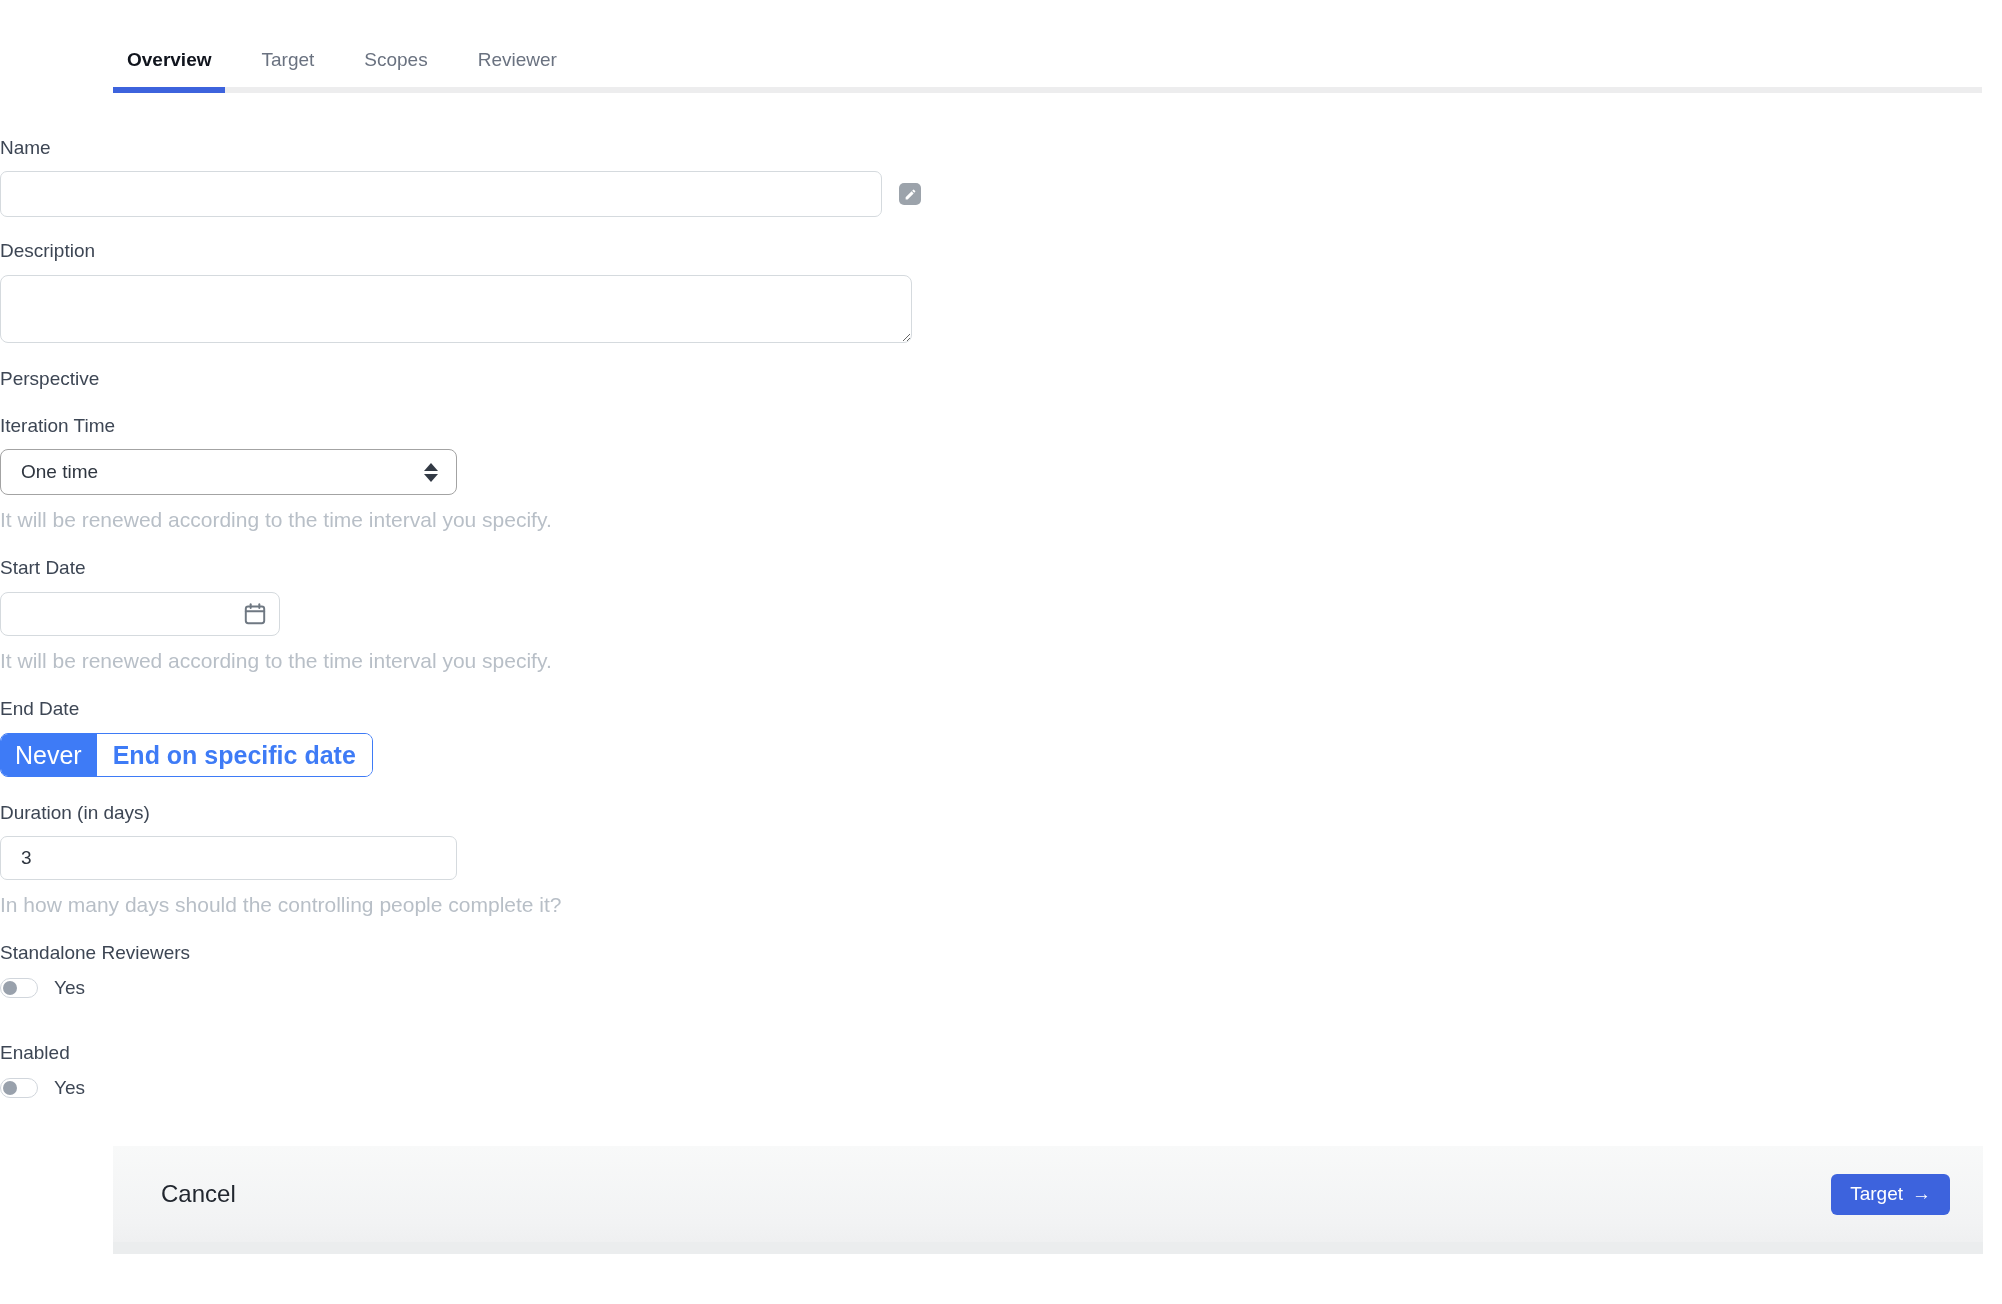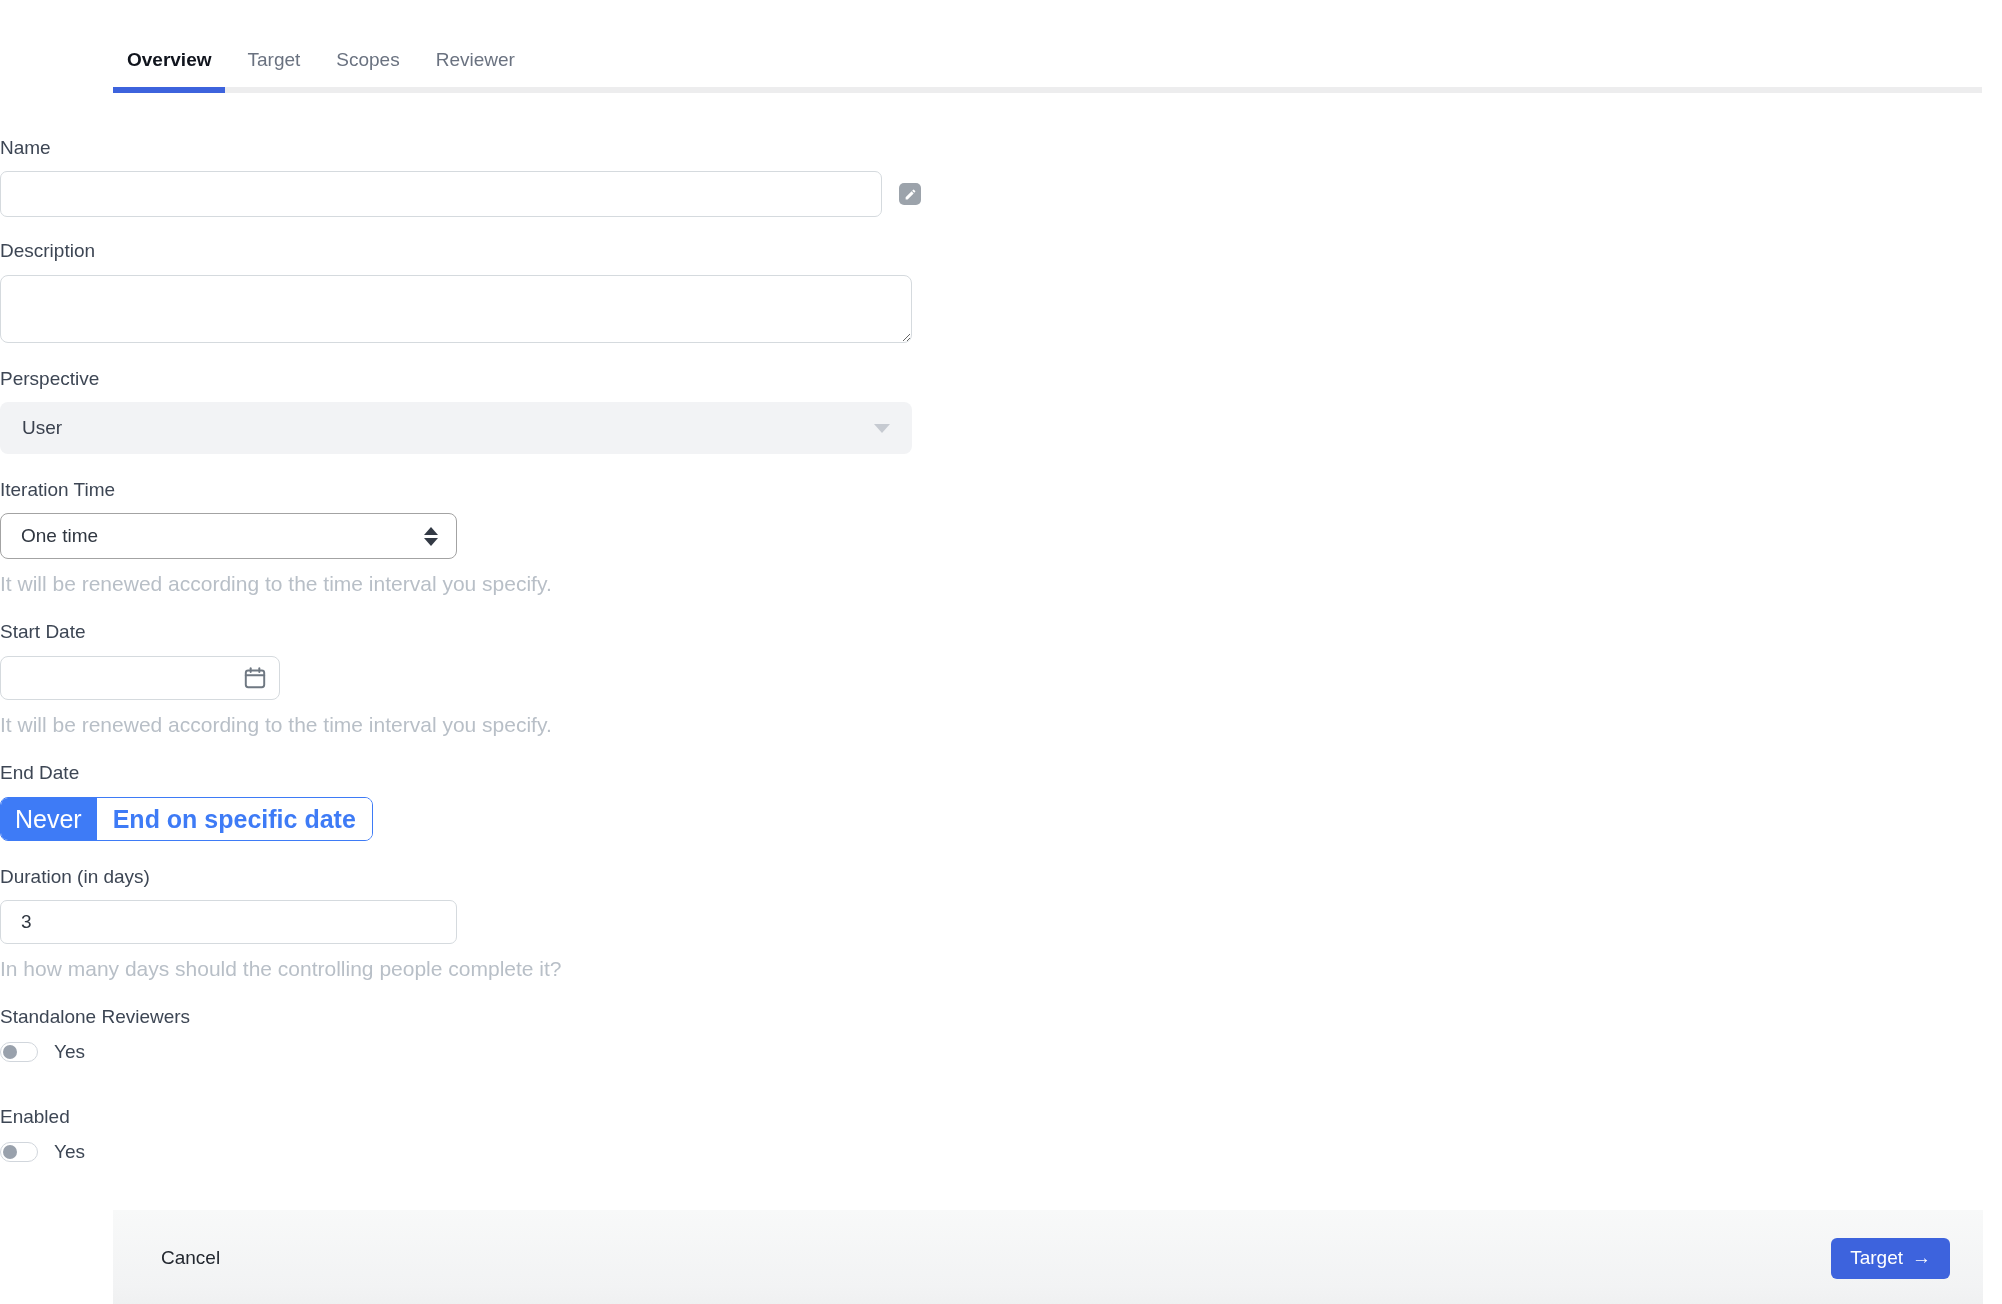--- a/index.html
+++ b/index.html
@@ -1,20 +1,20 @@
 <!DOCTYPE html>
 <html><head>
 <meta charset="utf-8">
 <style>
   * { margin:0; padding:0; box-sizing:border-box; }
   html,body { width:2002px; height:1304px; background:#ffffff; overflow:hidden;
               font-family:"Liberation Sans", sans-serif; }
 
   
-  .tabs { display:flex; align-items:flex-end; height:87px; padding-left:113px; gap:8px; }
+  .tabs { display:flex; align-items:flex-end; height:87px; padding-left:113px; gap:22px; }
   .tab { padding:0 14px 16px; font-size:19px; color:#6a7280; cursor:pointer; }
   .tab.active { color:#10141d; font-weight:600; }
   .tabline { position:relative; margin-left:113px; width:1869px; height:6px; background:#ededee; }
   .tabline .active-seg { position:absolute; left:0; top:0; height:6px; width:112px; background:#3d63dd; }
 
   
   .form { }
   .field-label { font-size:19px; color:#3d4654; height:22px; line-height:22px; }
   .helper { font-size:21px; color:#b8bfc7; height:22px; line-height:22px; }
 
@@ -61,21 +61,21 @@
   .toggle { width:38px; height:20px; border:1px solid #d1d6dc; border-radius:12px; background:#fff;
         position:relative; cursor:pointer; }
   .toggle .knob { position:absolute; left:2px; top:2px; width:14px; height:14px; border-radius:50%;
         background:#99a1ac; }
   .toggle-label { margin-left:16px; font-size:19px; color:#3d4654; }
 
   
   .footer { margin-left:113px; margin-top:45px; width:1870px; height:96px;
         background:linear-gradient(180deg,#f8f9f9 0%,#f2f3f4 80%,#eff0f1 100%);
         display:flex; align-items:center; justify-content:space-between; padding:0 33px 0 48px; }
-  .cancel { font-size:19px; font-weight:500; color:#22272f; background:none; border:none; cursor:pointer;
+  .cancel { font-size:24px; font-weight:500; color:#22272f; background:none; border:none; cursor:pointer;
         font-family:"Liberation Sans", sans-serif; }
   .next-btn { background:#3d63dd; color:#fff; border:none; border-radius:6px; height:41px;
         padding:0 19px; font-size:19px; font-family:"Liberation Sans", sans-serif;
         display:flex; align-items:center; gap:9px; cursor:pointer; }
   .bottom-strip { margin-left:113px; width:1870px; height:12px; background:#ebedee; }
 
   .mt44{margin-top:44px} .mt23{margin-top:23px} .mt13{margin-top:13px} .mt25{margin-top:25px}
   .mt14{margin-top:14px} .mt26{margin-top:26px} .mt27{margin-top:41px}
 </style>
 </head>
@@ -102,24 +102,20 @@
             <path fill="#ffffff" d="M3 17.25V21h3.75L17.81 9.94l-3.75-3.75L3 17.25zM20.71 7.04c.39-.39.39-1.02 0-1.41l-2.34-2.34a.9959.9959 0 0 0-1.41 0l-1.83 1.83 3.75 3.75 1.83-1.83z"></path>
           </svg>
       </span>
     </button>
   </div>
 
   <div class="field-label mt23">Description</div>
   <textarea class="mt13" style=""></textarea>
 
   <div class="field-label mt25">Perspective</div>
-  <div class="select-gray">
-    <span>User</span>
-    <span class="caret-down"></span>
-  </div>
 
   <div class="field-label mt25">Iteration Time</div>
   <div class="select-box">
     <span>One time</span>
     <span class="stepper">
       <span class="up"></span>
         <span class="down"></span>
     </span>
   </div>
   <div class="helper mt14">It will be renewed according to the time interval you specify.</div>

